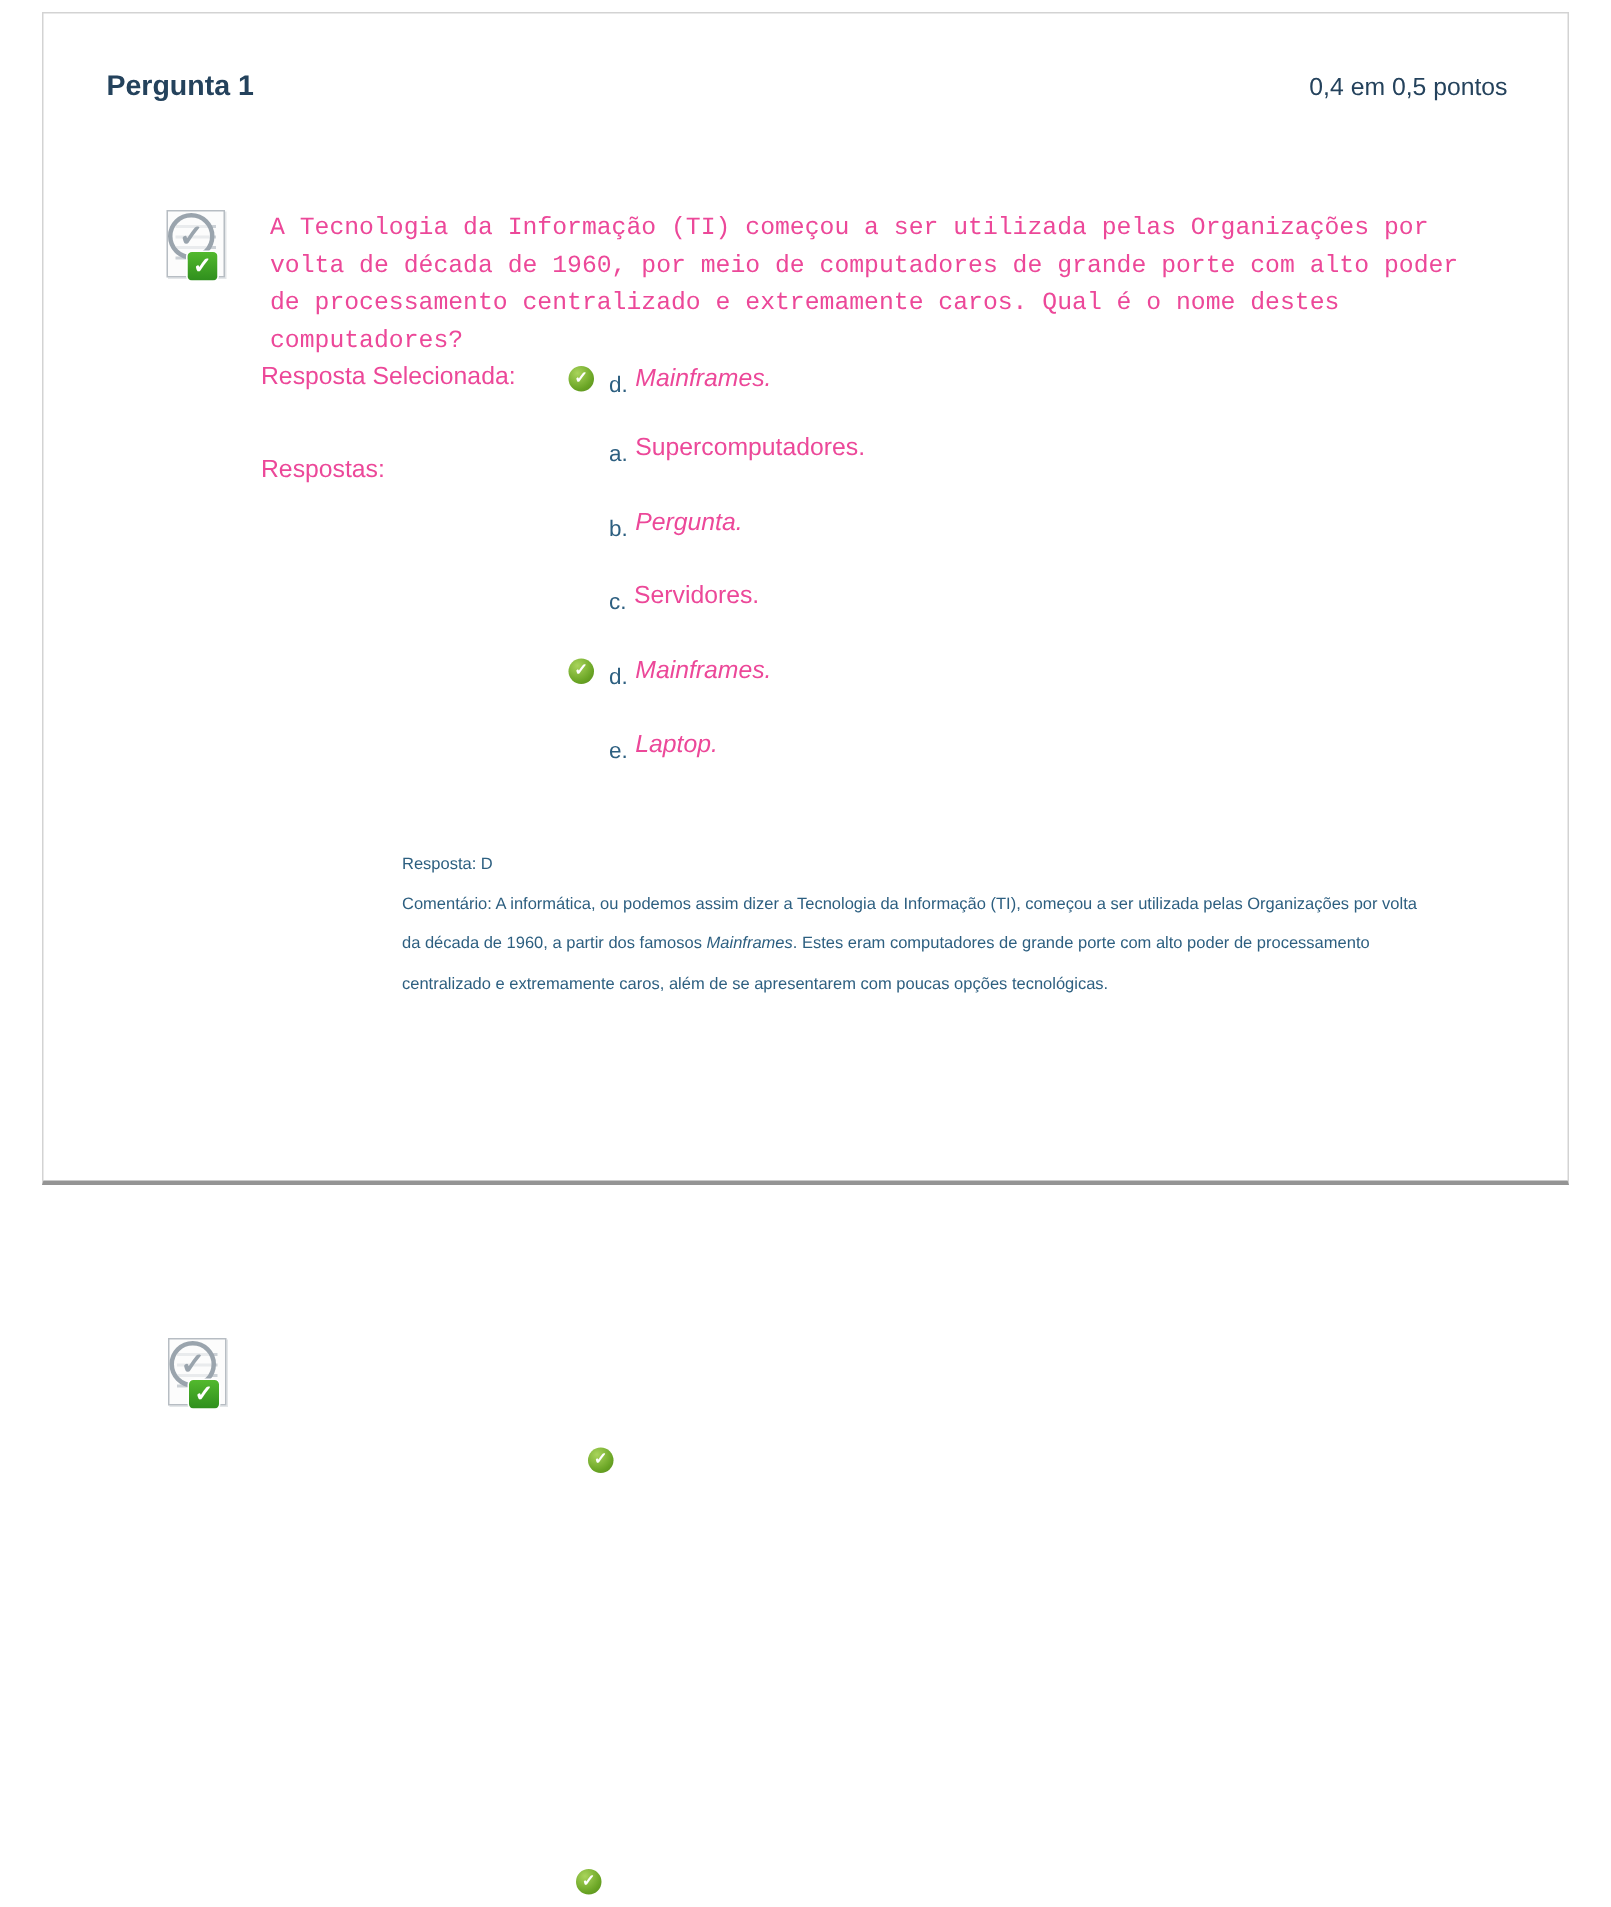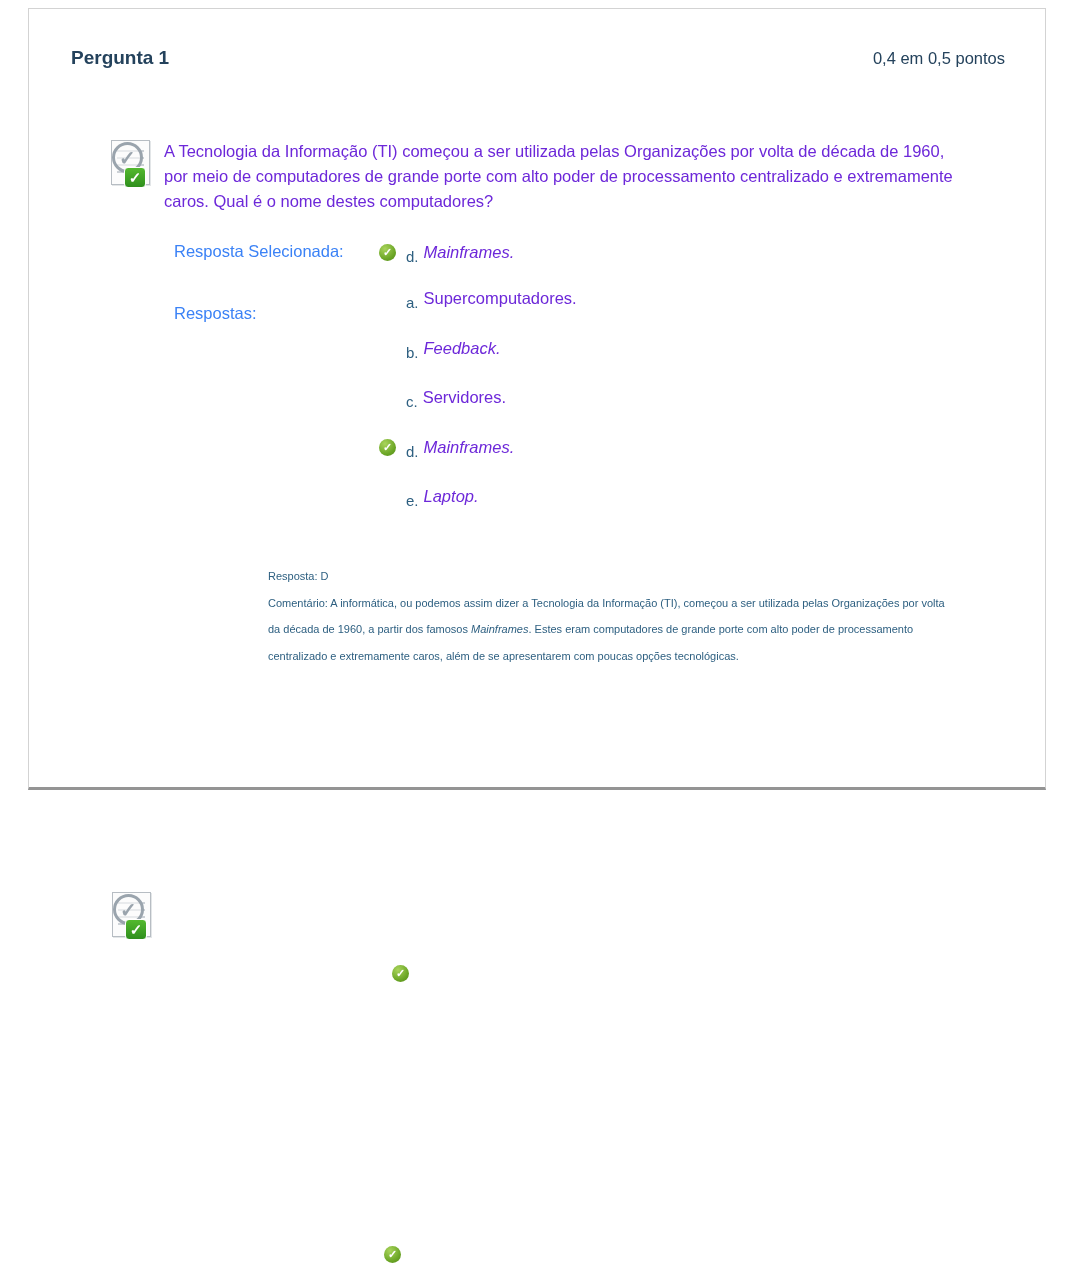--- a/index.html
+++ b/index.html
@@ -25,28 +25,29 @@
     display:flex; justify-content:space-between; align-items:baseline;
   }
   .qtitle  { font-size:19px; font-weight:bold; color:#24425c; }
   .qpoints { font-size:16.5px; color:#24425c; }
 
   .question-row {
     position:absolute; left:80px; top:130px;
     display:flex; align-items:flex-start;
   }
   .qtext {
-    width:800px; margin-left:8px;
+    width:800px; margin-left:24px;
     font-size:16.5px; line-height:25px;
-    color:#6d28d9;
+    color:#ec4899;
+    font-family:Liberation Mono, monospace;
   }
 
   .label {
     position:absolute; left:145px;
-    font-size:16.5px; color:#3b82f6;
+    font-size:16.5px; color:#ec4899;
   }
   .sel-label  { top:233px; }
   .resp-label { top:295px; }
 
   .answer-group {
     position:absolute; left:350px;
     display:flex; align-items:center;
     font-size:16.5px; color:#2d5f80;
   }
   .sel-row { top:234px; }
@@ -55,21 +56,21 @@
   .opt-row {
     height:49.5px;
     display:flex; align-items:center;
     font-size:16.5px; color:#2d5f80;
   }
   .check-slot { width:27px; display:inline-flex; align-items:center; }
   .opt-letter {
     font-size:15px; color:#2d5f80;
     position:relative; top:4px; margin-right:5px;
   }
-  .opt-text { font-size:16.5px; color:#6d28d9; }
+  .opt-text { font-size:16.5px; color:#ec4899; }
 
   
   .check-icon {
     width:17px; height:17px; border-radius:50%;
     background:radial-gradient(circle at 35% 28%, #a9d45b, #69a424 65%, #55881b);
     color:#ffffff; font-size:11px; font-weight:bold;
     display:inline-flex; align-items:center; justify-content:center;
     line-height:1; flex:0 0 auto;
   }
 
@@ -150,21 +151,21 @@
 
   <div class="options">
     <div class="opt-row">
       <span class="check-slot"></span>
       <span class="opt-letter">a.</span>
       <span class="opt-text">Supercomputadores.</span>
     </div>
     <div class="opt-row">
       <span class="check-slot"></span>
       <span class="opt-letter">b.</span>
-      <span class="opt-text italic">Feedback.</span>
+      <span class="opt-text italic">Pergunta.</span>
     </div>
     <div class="opt-row">
       <span class="check-slot"></span>
       <span class="opt-letter">c.</span>
       <span class="opt-text">Servidores.</span>
     </div>
     <div class="opt-row">
       <span class="check-slot">
         <span class="check-icon">✓</span>
       </span>

